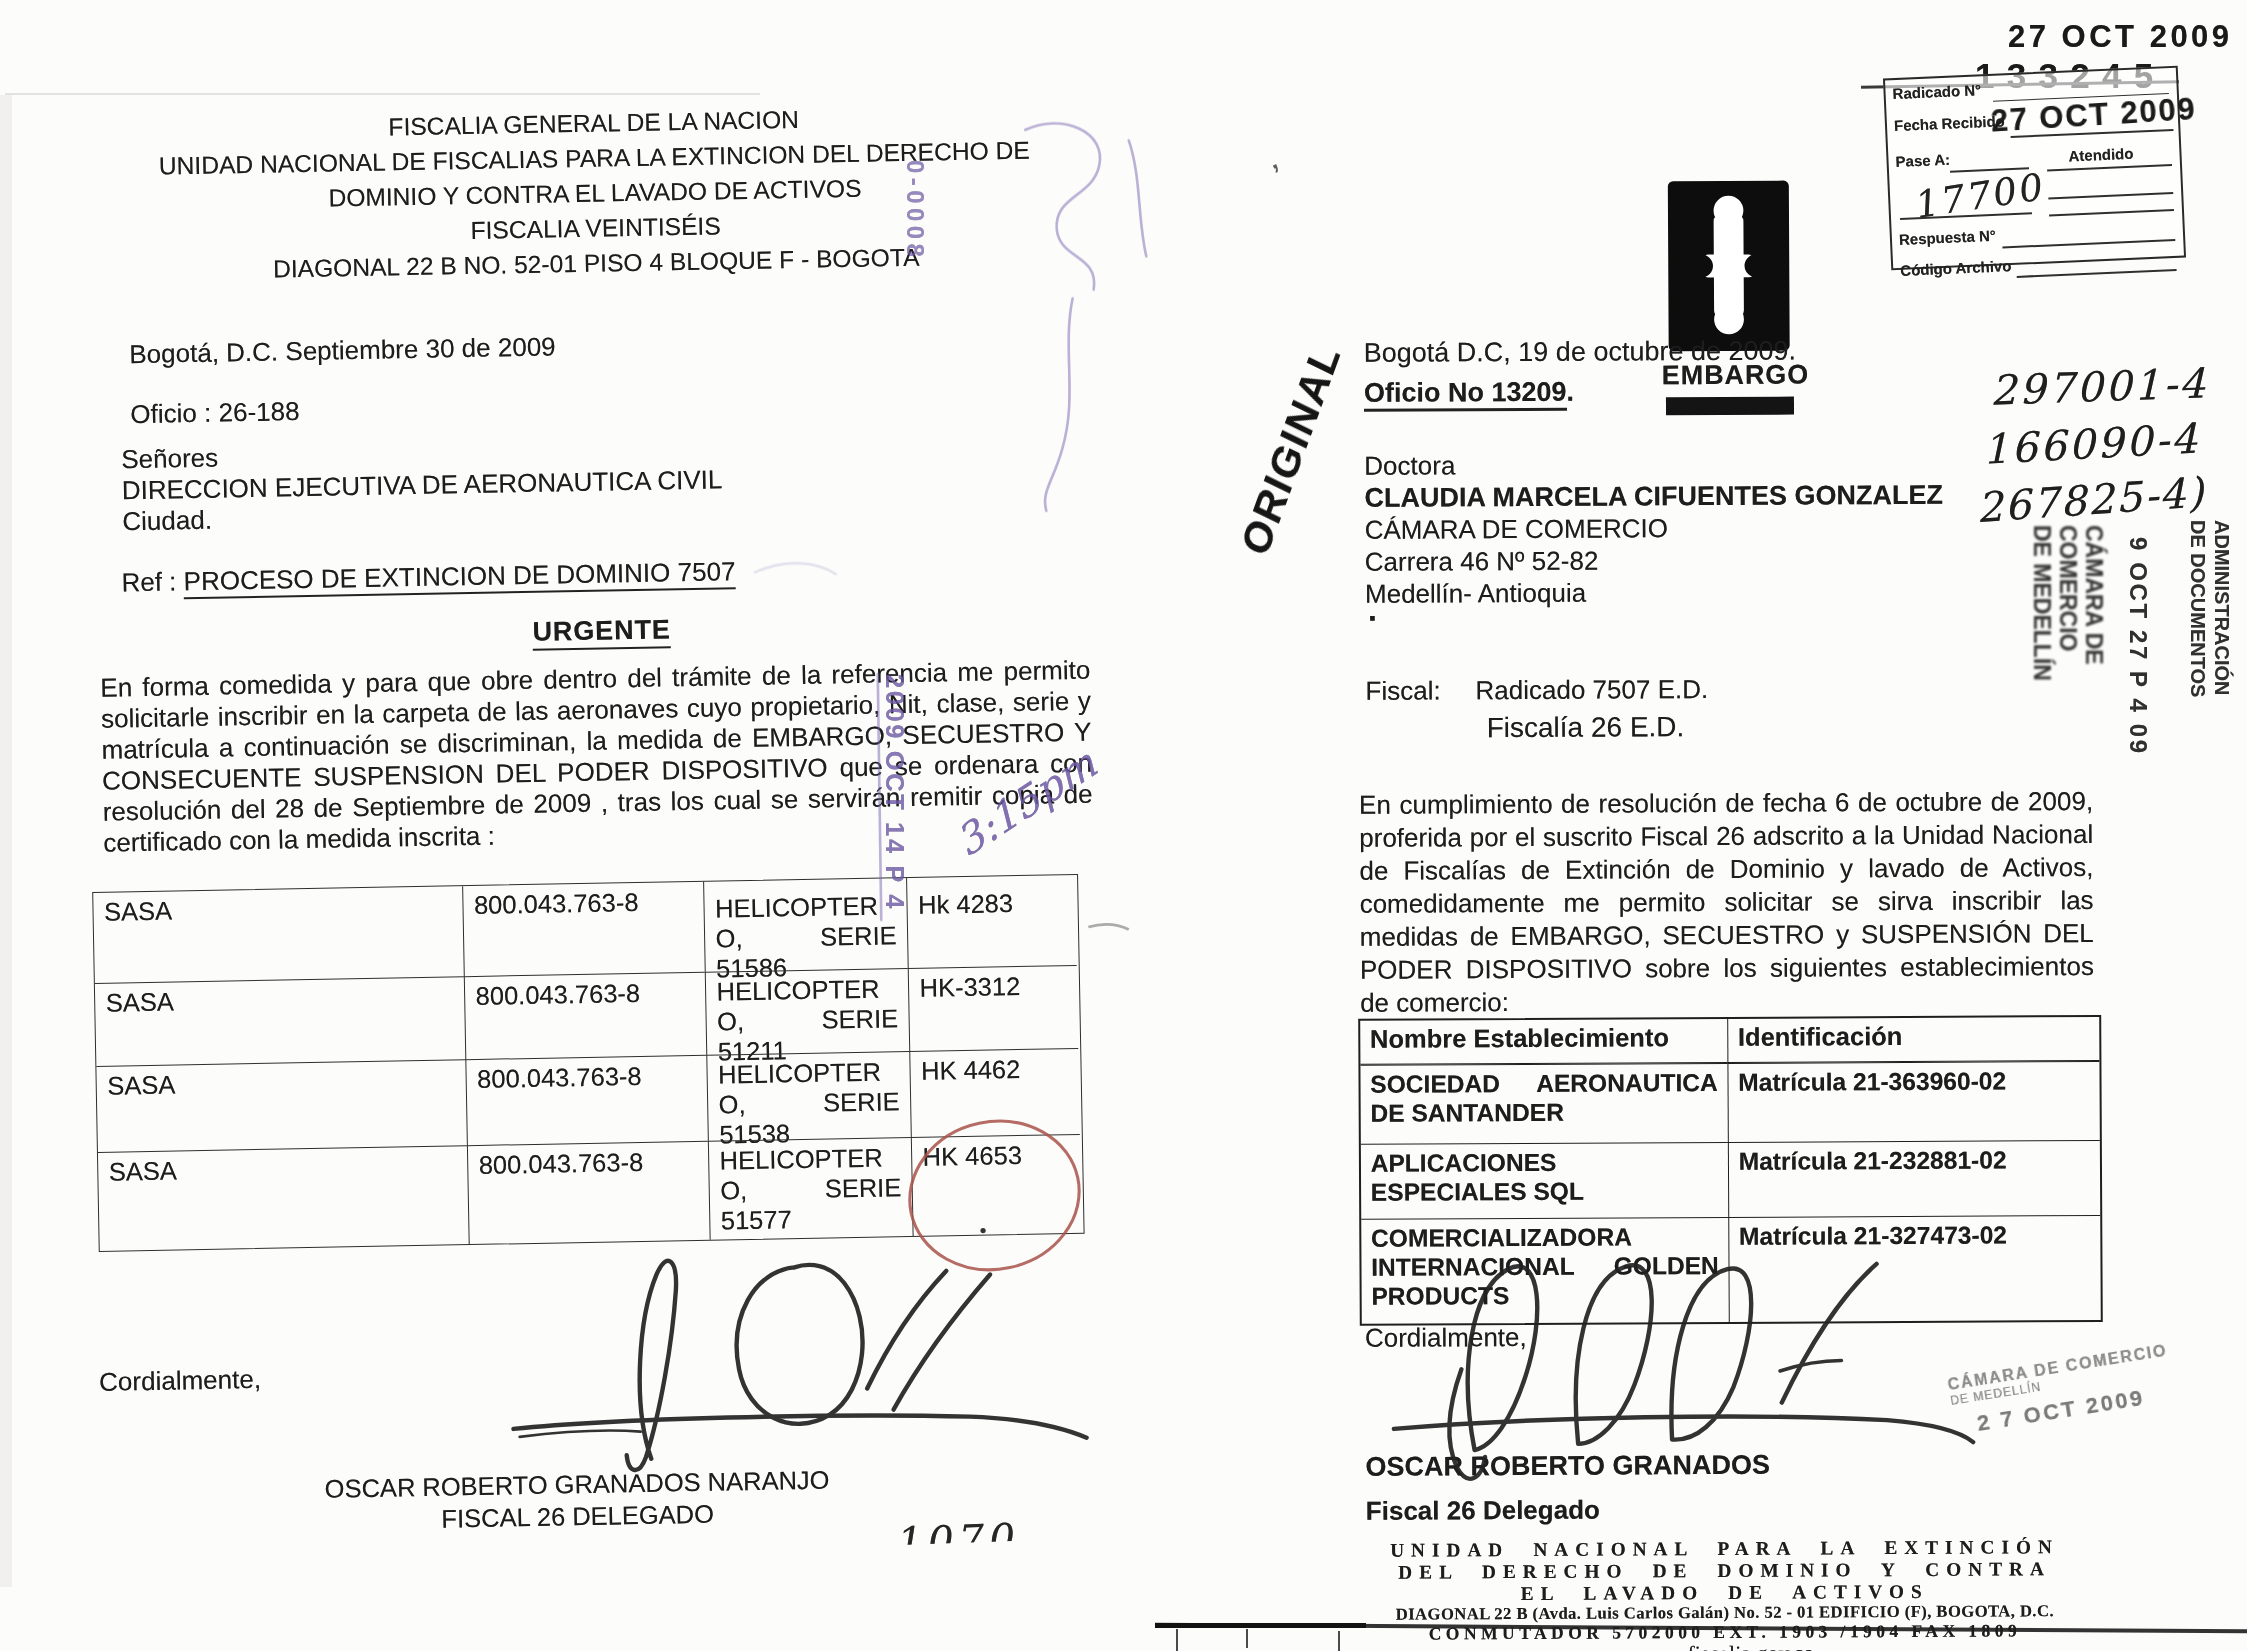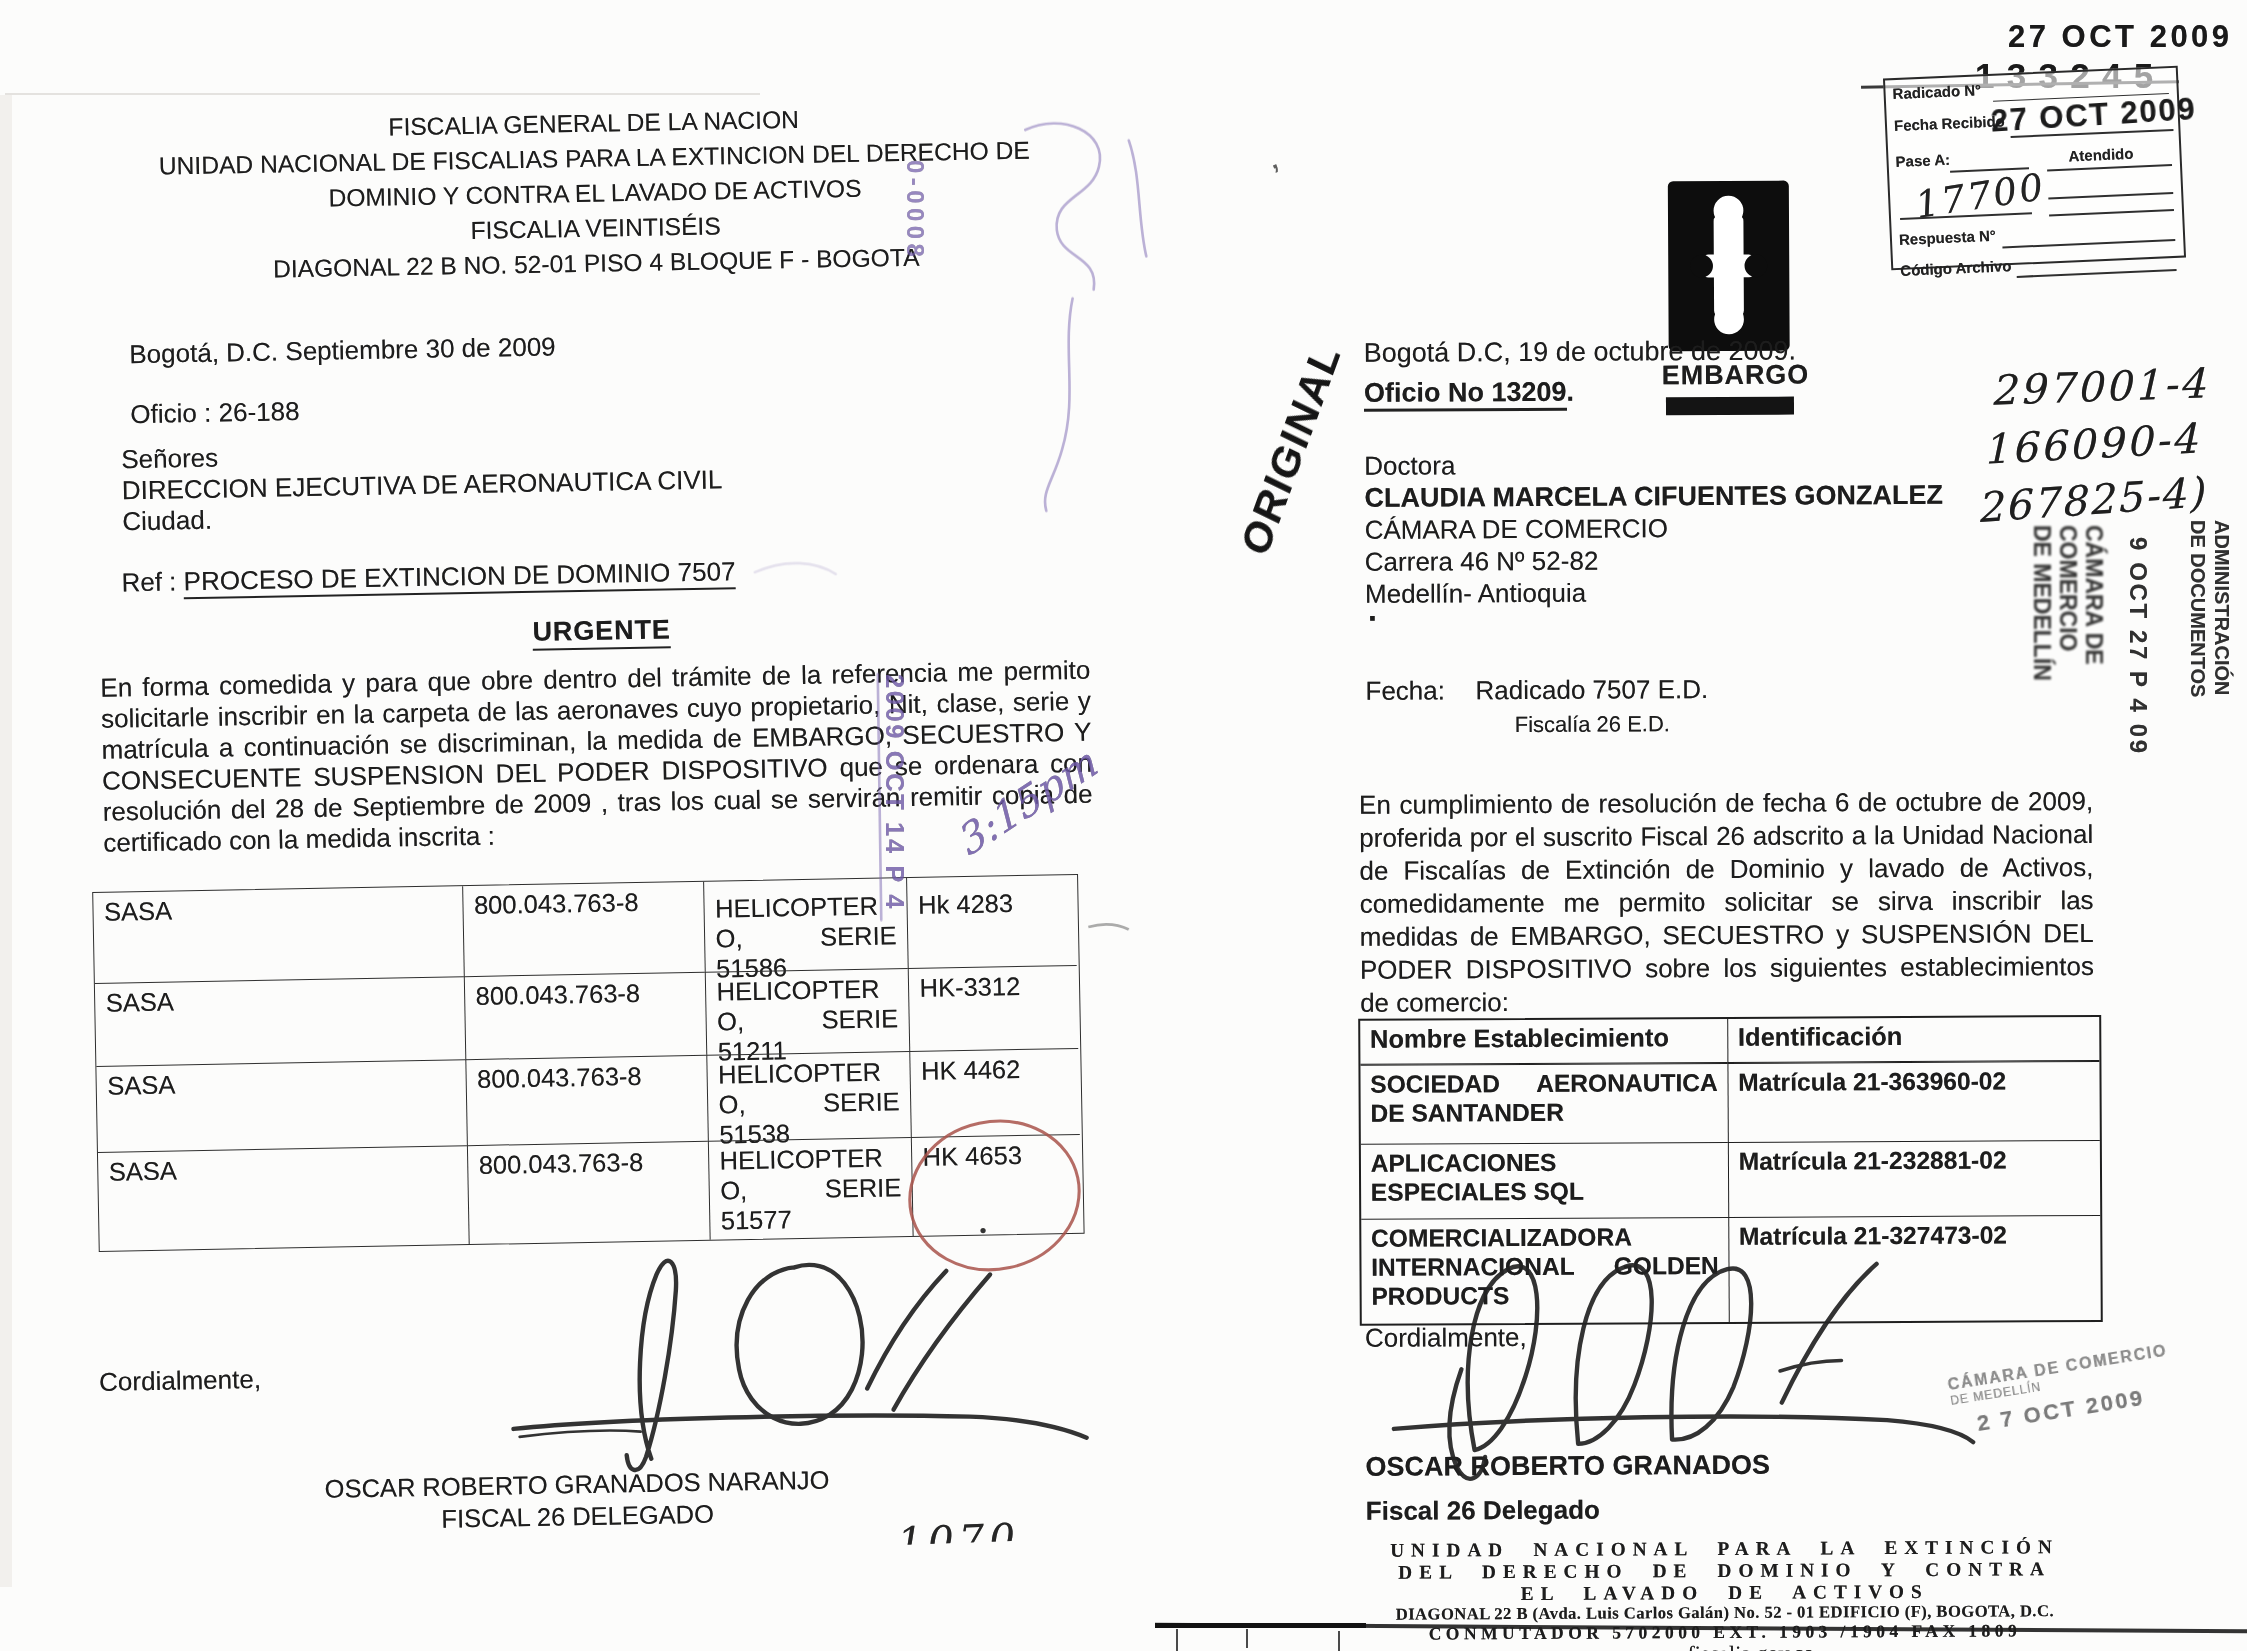--- a/index.html
+++ b/index.html
@@ -157,23 +157,23 @@
 
     <div class="abs" style="left:1366px;top:448px;font-size:26px;line-height:32px;">
       <div>Doctora</div>
       <div style="font-weight:700;font-size:27px;">CLAUDIA MARCELA CIFUENTES GONZALEZ</div>
       <div>CÁMARA DE COMERCIO</div>
       <div>Carrera 46 Nº 52-82</div>
       <div>Medellín- Antioquia</div>
     </div>
     <div class="abs" style="left:1369px;top:590px;font-size:32px;font-weight:700;">.</div>
 
-    <div class="abs" style="left:1366px;top:674px;font-size:26px;">Fecha:</div>
+    <div class="abs" style="left:1366px;top:674px;font-size:26px;">Fiscal:</div>
     <div class="abs" style="left:1476px;top:674px;font-size:26px;">Radicado 7507 E.D.</div>
-    <div class="abs" style="left:1487px;top:711px;font-size:22px;margin-left:28px;">Fiscalía 26 E.D.</div>
+    <div class="abs" style="left:1487px;top:711px;font-size:28px;">Fiscalía 26 E.D.</div>
 
     <div class="abs jus" style="left:1359px;top:787px;width:734px;font-size:26px;line-height:33px;">En cumplimiento de resolución de fecha 6 de octubre de 2009, proferida por el suscrito Fiscal 26 adscrito a la Unidad Nacional de Fiscalías de Extinción de Dominio y lavado de Activos, comedidamente me permito solicitar se sirva inscribir las medidas de EMBARGO, SECUESTRO y SUSPENSIÓN DEL PODER DISPOSITIVO sobre los siguientes establecimientos de comercio:</div>
 
     <div class="abs rtable" style="left:1357px;top:1017px;width:739px;">
       <div class="rc c1 hd">Nombre Establecimiento</div>
       <div class="rc hd">Identificación</div>
 
       <div class="rc c1 jus">SOCIEDAD AERONAUTICA DE SANTANDER</div>
       <div class="rc">Matrícula 21-363960-02</div>
 

